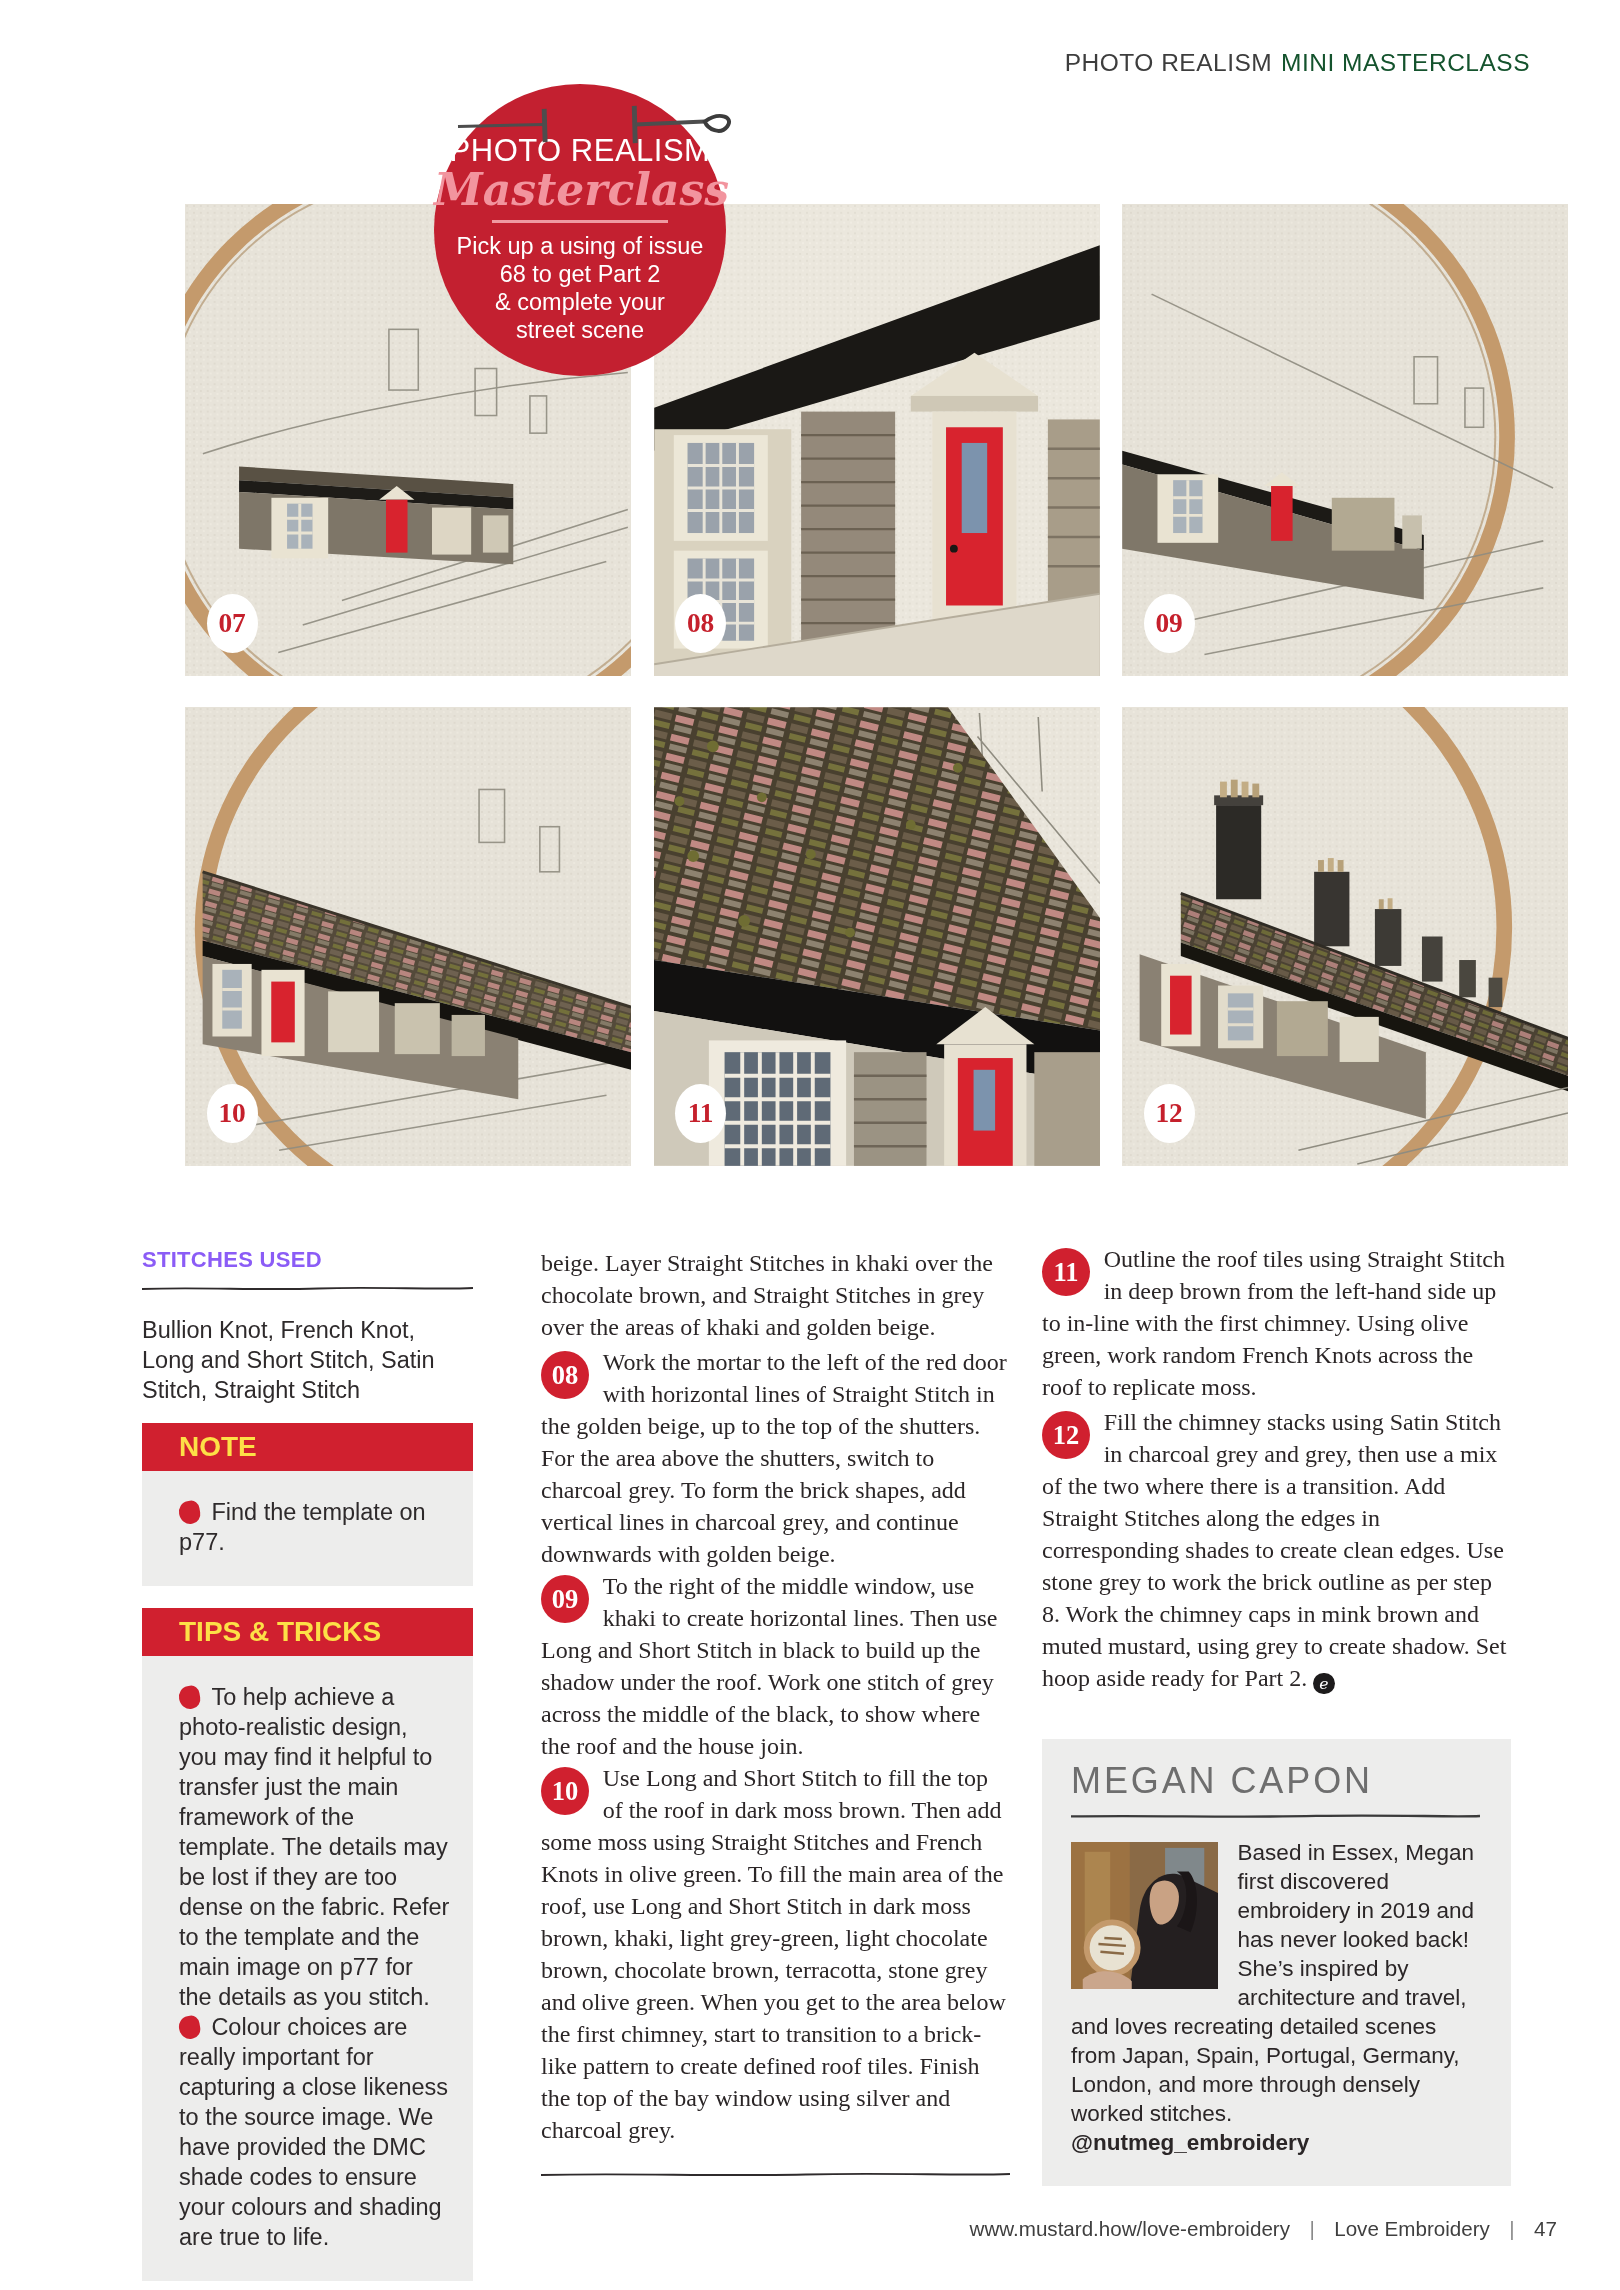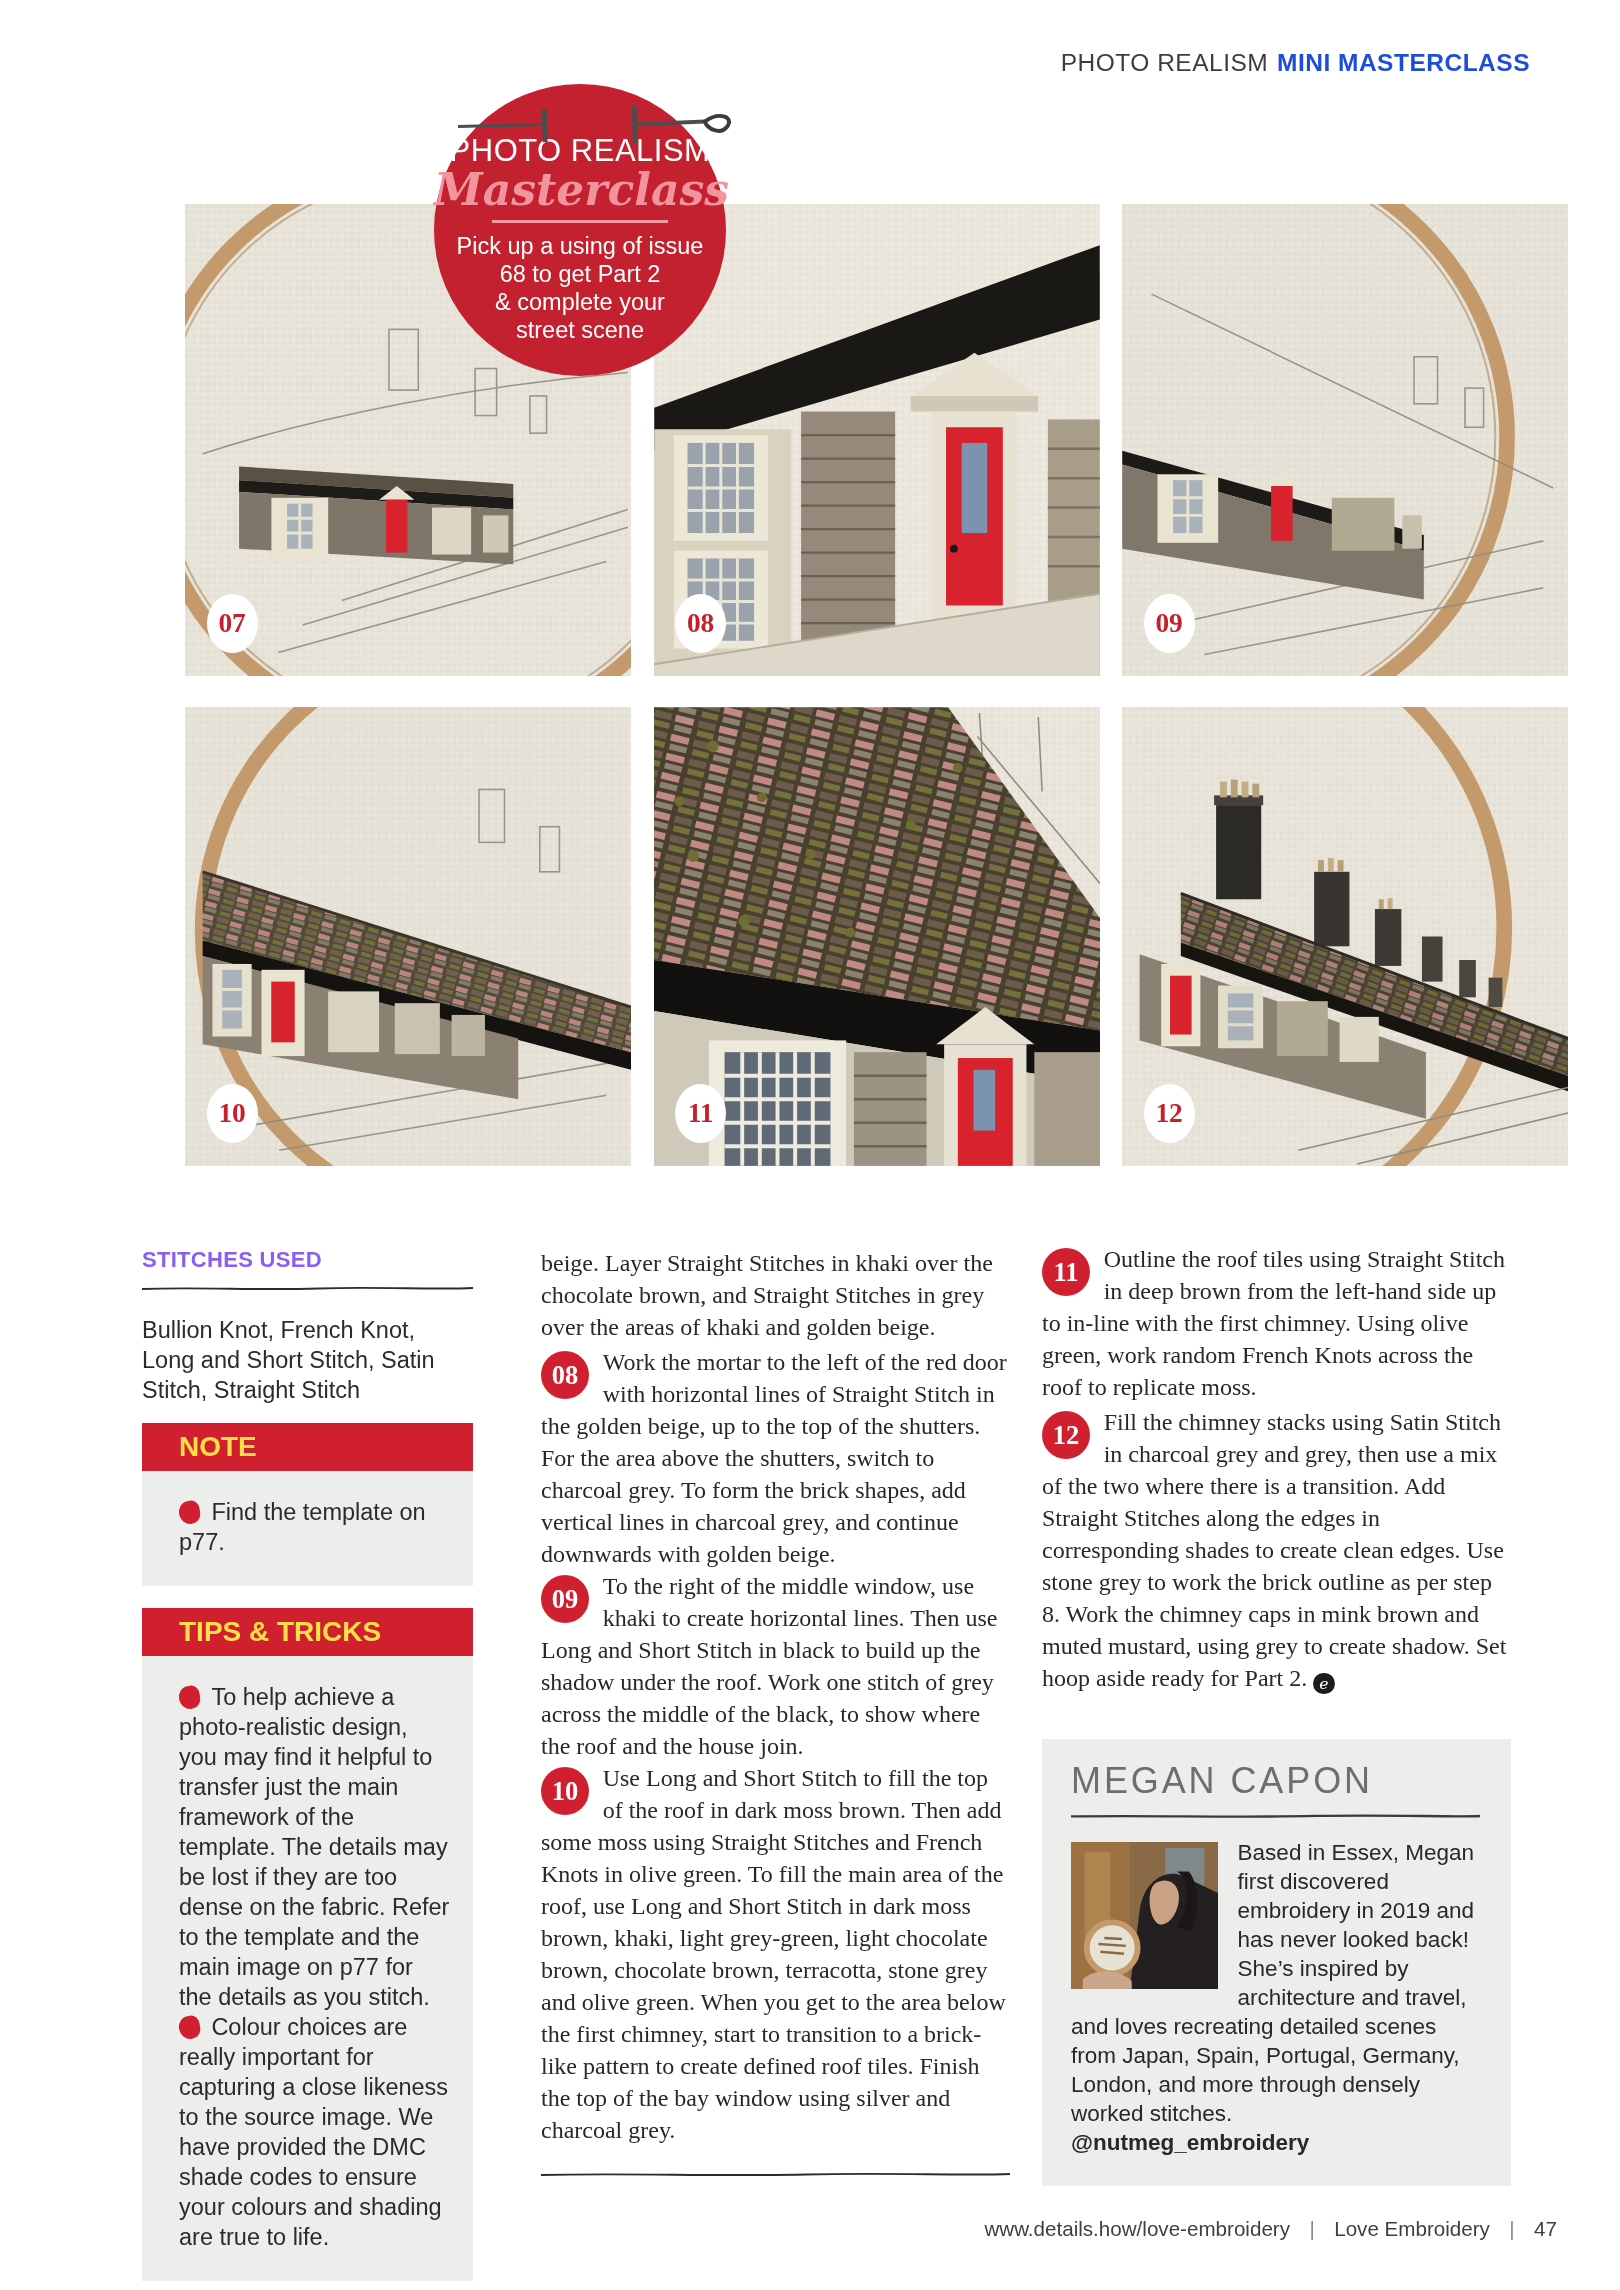--- a/index.html
+++ b/index.html
@@ -1,21 +1,21 @@
 <!DOCTYPE html>
 <html><head>
 <meta charset="utf-8">
 <style>
   html,body{margin:0;padding:0;background:#ffffff;}
   .page{position:relative;width:1620px;height:2291px;background:#ffffff;overflow:hidden;
         font-family:"Liberation Sans",sans-serif;color:#2e2a2b;}
 
   
   .mag-header{position:absolute;top:49px;right:90px;font-size:24.5px;letter-spacing:0.5px;color:#3d3d3d;white-space:nowrap;}
-  .mag-header .hl{color:#1d4ed8;font-weight:bold;margin-left:8.8px;}
+  .mag-header .hl{color:#14532d;font-weight:normal;margin-left:8.8px;}
 
   
   .photo-grid{position:absolute;left:137px;top:204px;width:1436px;display:grid;
               grid-template-columns:446px 446px 446px;grid-template-rows:472px 459px;gap:31px 22.5px;padding-left:48px;}
   .photo{position:relative;overflow:hidden;background:#e7e3d9;}
   .photo svg{position:absolute;inset:0;display:block;}
   .photo-badge{position:absolute;left:21.6px;bottom:23.5px;width:51px;height:59px;background:#ffffff;
                border-radius:50%;display:flex;align-items:center;justify-content:center;
                font-family:"Liberation Serif",serif;font-weight:bold;font-size:27.4px;color:#c5202c;}
 
@@ -417,21 +417,21 @@
           <path d="M28,104 l28,2 M30,112 l24,2 M34,98 l18,1" stroke="#8a6a46" stroke-width="2.5" fill="none"></path>
           <path d="M12,140 C26,128 50,130 62,142 L62,150 L12,150 Z" fill="#caa68c"></path>
         </svg>
         <span>Based in Essex, Megan first discovered embroidery in 2019 and has never looked back! She’s inspired by architecture and travel, and loves recreating detailed scenes from Japan, Spain, Portugal, Germany, London, and more through densely worked stitches.</span><br>
         <span class="bio-handle">@nutmeg_embroidery</span>
       </div>
     </div>
   </div>
 
   <div class="footer">
-    <span>www.details.how/love-embroidery</span>
+    <span>www.mustard.how/love-embroidery</span>
     <span class="sep">|</span>
     <span>Love Embroidery</span>
     <span class="sep">|</span>
     <span>47</span>
   </div>
 
 </div>
 
 
 </body></html>

